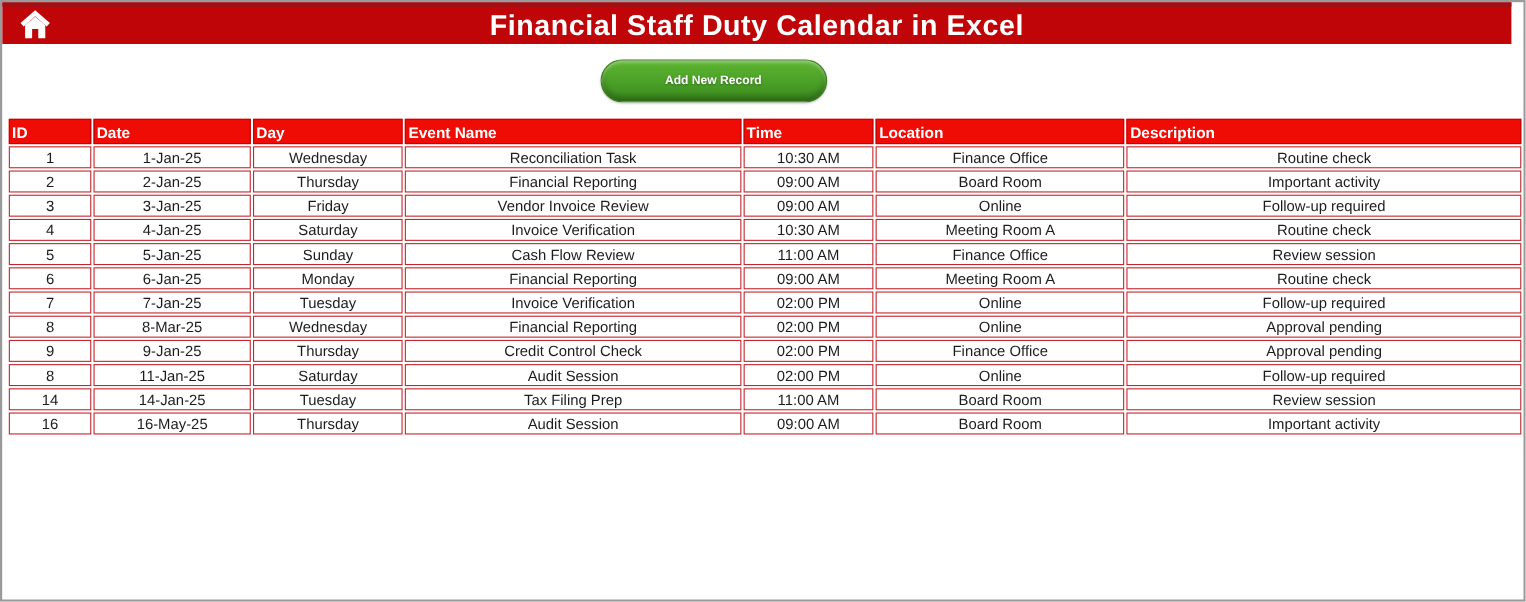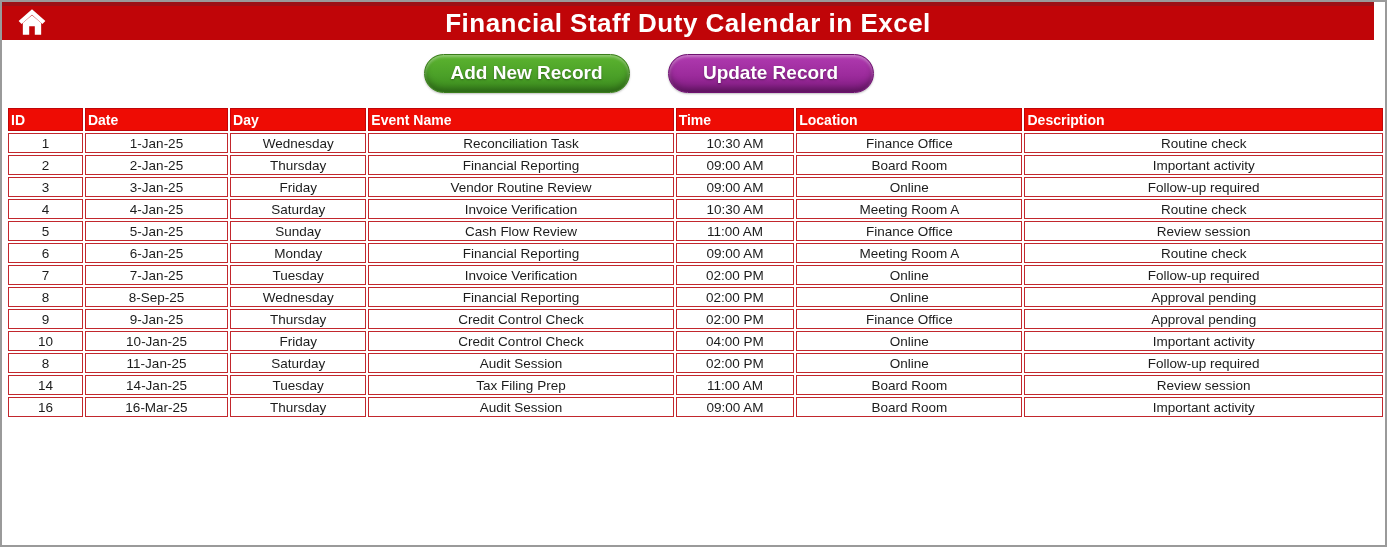--- a/index.html
+++ b/index.html
@@ -55,21 +55,21 @@
     gap: 38px;
     transform: translateX(-45px);
   }
   .pill-btn {
     min-width: 206px;
     height: 39px;
     border-radius: 20px;
     border: none;
     color: #ffffff;
     font-family: "Liberation Sans", sans-serif;
-    font-size: 19px;
+    font-size: 11px;
     font-weight: bold;
     text-shadow: 0 1px 2px rgba(0,0,0,0.35);
     cursor: pointer;
     box-shadow: inset 0 2px 3px rgba(255,255,255,0.35), inset 0 -4px 6px rgba(0,0,0,0.28), 0 1px 2px rgba(0,0,0,0.25);
   }
   .btn-green  { background: linear-gradient(180deg, #5cb42f 0%, #4ba028 55%, #3a8a1d 100%); border: 1px solid #3a7d1b; }
   .btn-purple { background: linear-gradient(180deg, #b03ab0 0%, #9c2b9c 55%, #7d1a7e 100%); border: 1px solid #6e1270; }
   .btn-red    { background: linear-gradient(180deg, #f81b14 0%, #e80a06 55%, #c90301 100%); border: 1px solid #b40000; }
 
   
@@ -126,21 +126,20 @@
           <path d="M12 1 L1.5 10.2 L3.8 12.6 L12 5.4 L20.2 12.6 L22.5 10.2 Z"></path>
           <path d="M4.8 11.8 L12 5.6 L19.2 11.8 L19.2 21 L14.2 21 L14.2 14.4 L9.8 14.4 L9.8 21 L4.8 21 Z"></path>
         </svg>
       </span>
     </div>
     <div class="title-text">Financial Staff Duty Calendar in Excel</div>
   </div>
 
   <div class="toolbar">
     <button class="pill-btn btn-green">Add New Record</button>
-    <button class="pill-btn btn-purple">Update Record</button>
   </div>
 
   <div class="table-wrap">
     <table class="duty">
       <colgroup>
         <col class="c-id">
           <col class="c-date">
           <col class="c-day">
           <col class="c-event">
         <col class="c-time">
@@ -174,21 +173,21 @@
             <td>Thursday</td>
             <td>Financial Reporting</td>
             <td>09:00 AM</td>
             <td>Board Room</td>
             <td>Important activity</td>
           </tr>
           <tr>
             <td>3</td>
             <td>3-Jan-25</td>
             <td>Friday</td>
-            <td>Vendor Routine Review</td>
+            <td>Vendor Invoice Review</td>
             <td>09:00 AM</td>
             <td>Online</td>
             <td>Follow-up required</td>
           </tr>
           <tr>
             <td>4</td>
             <td>4-Jan-25</td>
             <td>Saturday</td>
             <td>Invoice Verification</td>
             <td>10:30 AM</td>
@@ -217,44 +216,35 @@
             <td>7</td>
             <td>7-Jan-25</td>
             <td>Tuesday</td>
             <td>Invoice Verification</td>
             <td>02:00 PM</td>
             <td>Online</td>
             <td>Follow-up required</td>
           </tr>
           <tr>
             <td>8</td>
-            <td>8-Sep-25</td>
+            <td>8-Mar-25</td>
             <td>Wednesday</td>
             <td>Financial Reporting</td>
             <td>02:00 PM</td>
             <td>Online</td>
             <td>Approval pending</td>
           </tr>
           <tr>
             <td>9</td>
             <td>9-Jan-25</td>
             <td>Thursday</td>
             <td>Credit Control Check</td>
             <td>02:00 PM</td>
             <td>Finance Office</td>
             <td>Approval pending</td>
-          </tr>
-          <tr>
-            <td>10</td>
-            <td>10-Jan-25</td>
-            <td>Friday</td>
-            <td>Credit Control Check</td>
-            <td>04:00 PM</td>
-            <td>Online</td>
-            <td>Important activity</td>
           </tr>
           <tr>
             <td>8</td>
             <td>11-Jan-25</td>
             <td>Saturday</td>
             <td>Audit Session</td>
             <td>02:00 PM</td>
             <td>Online</td>
             <td>Follow-up required</td>
           </tr>
@@ -262,21 +252,21 @@
             <td>14</td>
             <td>14-Jan-25</td>
             <td>Tuesday</td>
             <td>Tax Filing Prep</td>
             <td>11:00 AM</td>
             <td>Board Room</td>
             <td>Review session</td>
           </tr>
           <tr>
             <td>16</td>
-            <td>16-Mar-25</td>
+            <td>16-May-25</td>
             <td>Thursday</td>
             <td>Audit Session</td>
             <td>09:00 AM</td>
             <td>Board Room</td>
             <td>Important activity</td>
           </tr>
         </tbody>
     </table>
   </div>
 

